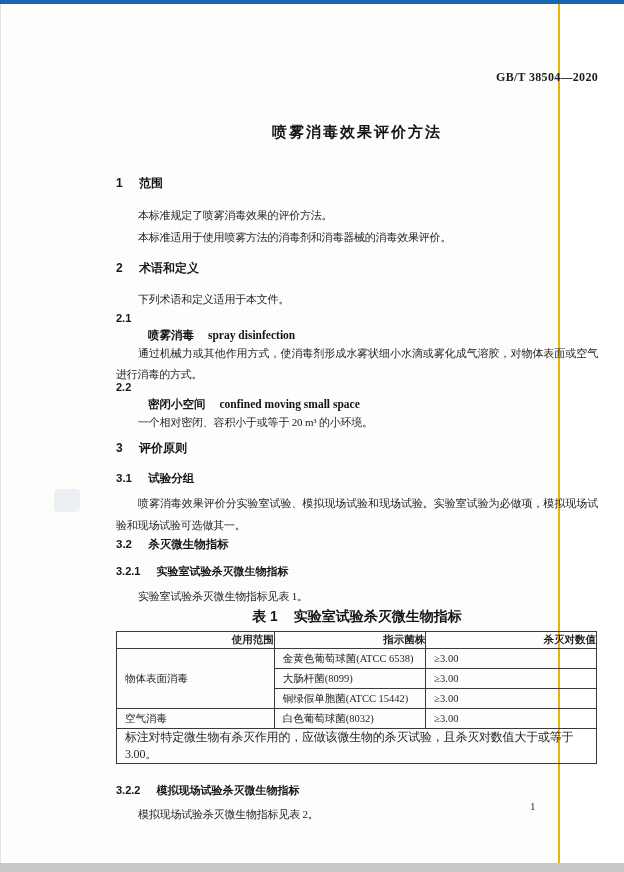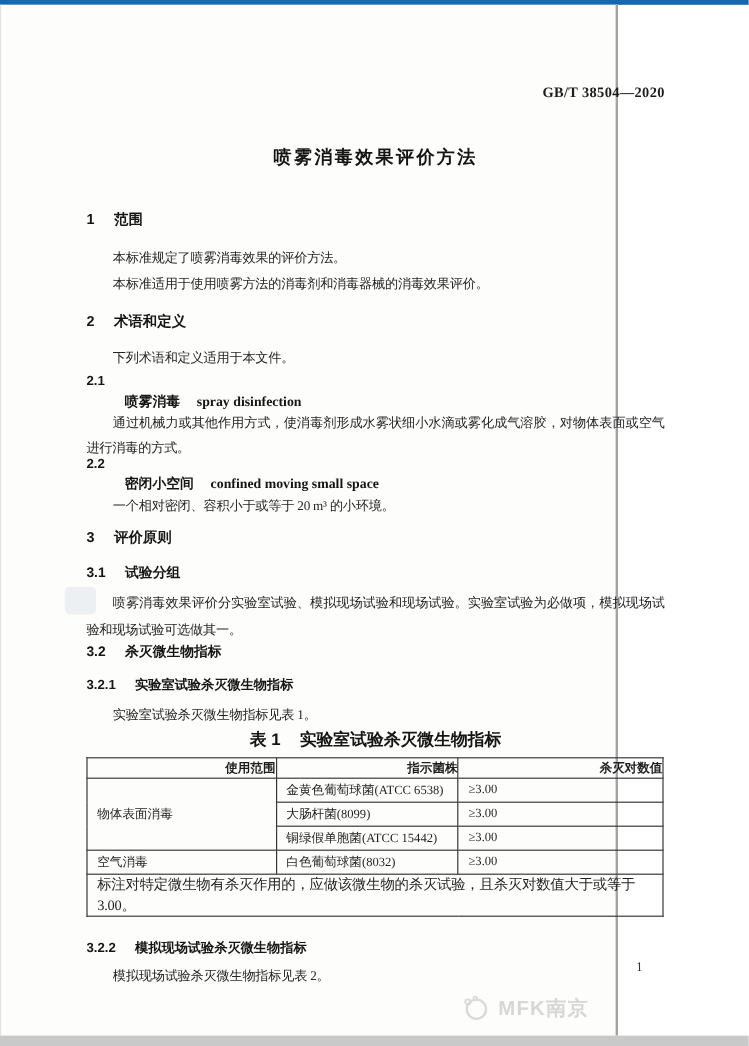--- a/index.html
+++ b/index.html
@@ -5,25 +5,26 @@
   * { margin:0; padding:0; box-sizing:border-box; }
   html,body { width:624px; height:872px; }
   body {
     font-family:"Liberation Serif","DejaVu Serif",serif;
     background:#ffffff; position:relative; overflow:hidden;
     color:#222;
   }
   .topbar { position:absolute; top:0; left:0; width:624px; height:4px; background:#1667ae; }
   .bottom-strip { position:absolute; left:0; bottom:0; width:624px; height:9px; background:#c9c9c9; }
   .page {
-    position:absolute; top:4px; left:0; width:515px; height:859px;
+    position:absolute; top:4px; left:0; width:560px; height:859px;
     background:#fdfdfb;
     border-left:1px solid #e2e2e0;
-    border-right:2px solid #a3a3a3;
+    border-right:2px solid #eab308;
     box-shadow:inset 3px 0 0 #ffffff;
+    padding-left:44px;
   }
   .content { position:relative; margin-left:71px; width:482px; }
 
   .gbt {
     margin-top:66px; text-align:right; padding-right:0;
     font-weight:bold; font-size:12px; line-height:14px; letter-spacing:.3px;
     color:#1c1c1c;
   }
   .doc-title {
     margin-top:36px; text-align:center;
@@ -209,25 +210,15 @@
     <div class="h h3 s322">
       <span class="hnum">3.2.2</span>
       <span class="htxt">模拟现场试验杀灭微生物指标</span>
     </div>
     <div class="para p322">模拟现场试验杀灭微生物指标见表 2。</div>
 
   </div>
 
   <div class="pageno">1</div>
 
-  <div class="watermark">
-    <span class="wm-icon">
-      <svg width="24" height="24" viewBox="0 0 24 24">
-        <circle cx="13" cy="13" r="8" fill="none" stroke="#dadad8" stroke-width="2"></circle>
-        <circle cx="6" cy="7" r="2.2" fill="none" stroke="#dadad8" stroke-width="1.6"></circle>
-        <circle cx="12" cy="4" r="1.5" fill="none" stroke="#dadad8" stroke-width="1.4"></circle>
-      </svg>
-    </span>
-    <span>MFK南京</span>
-  </div>
 </div>
 
 <div class="bottom-strip"></div>
 
 </body></html>

